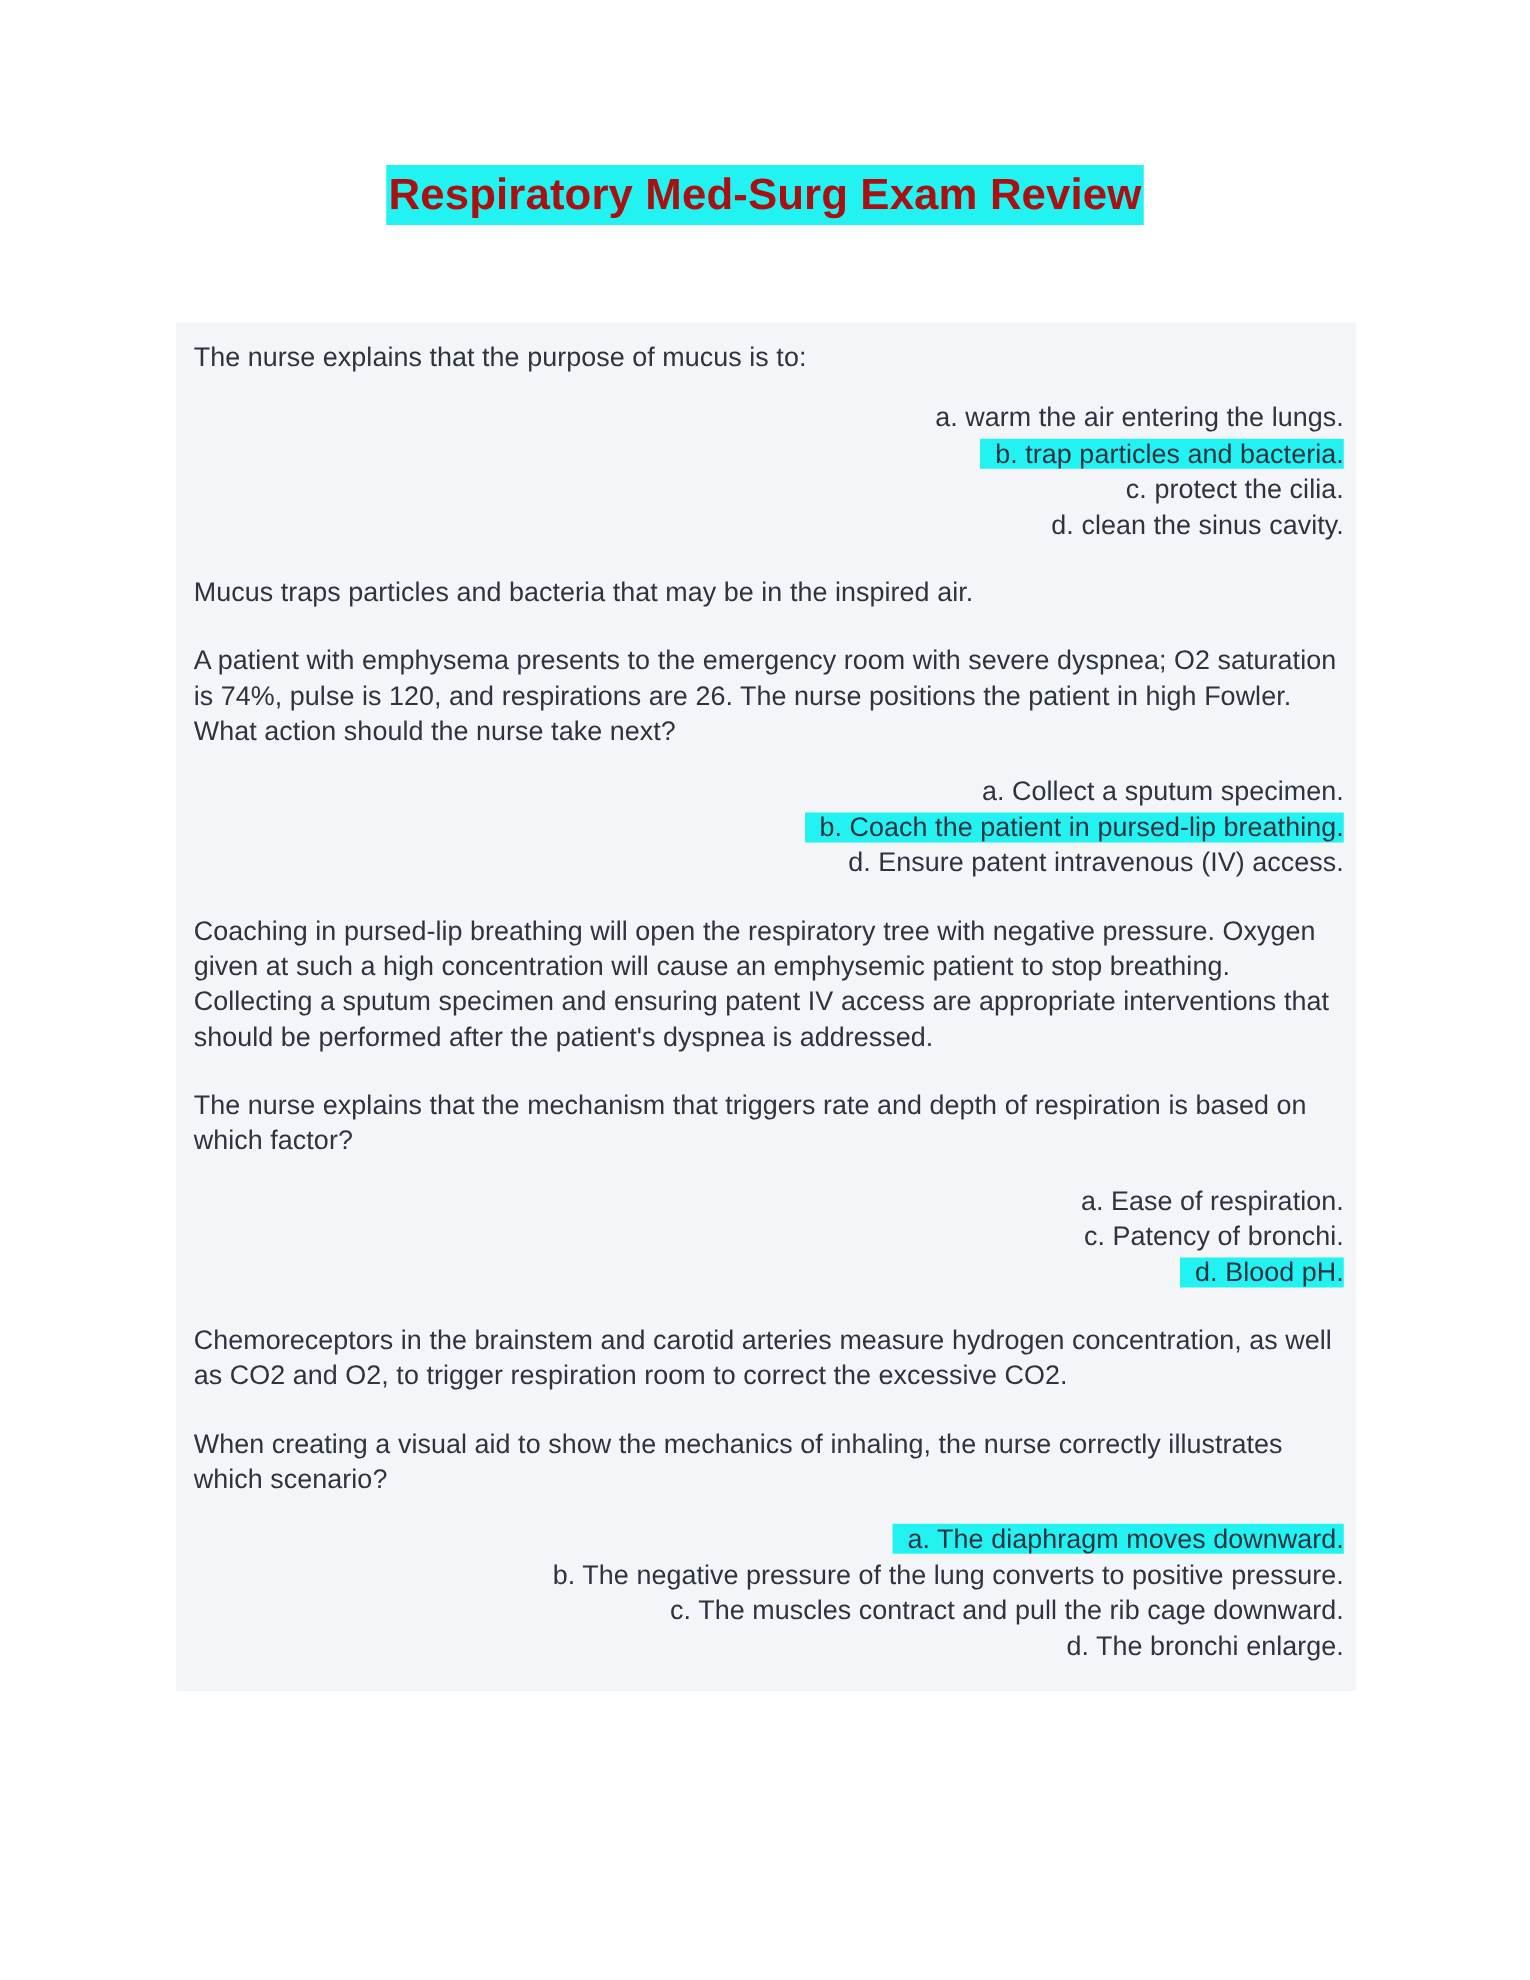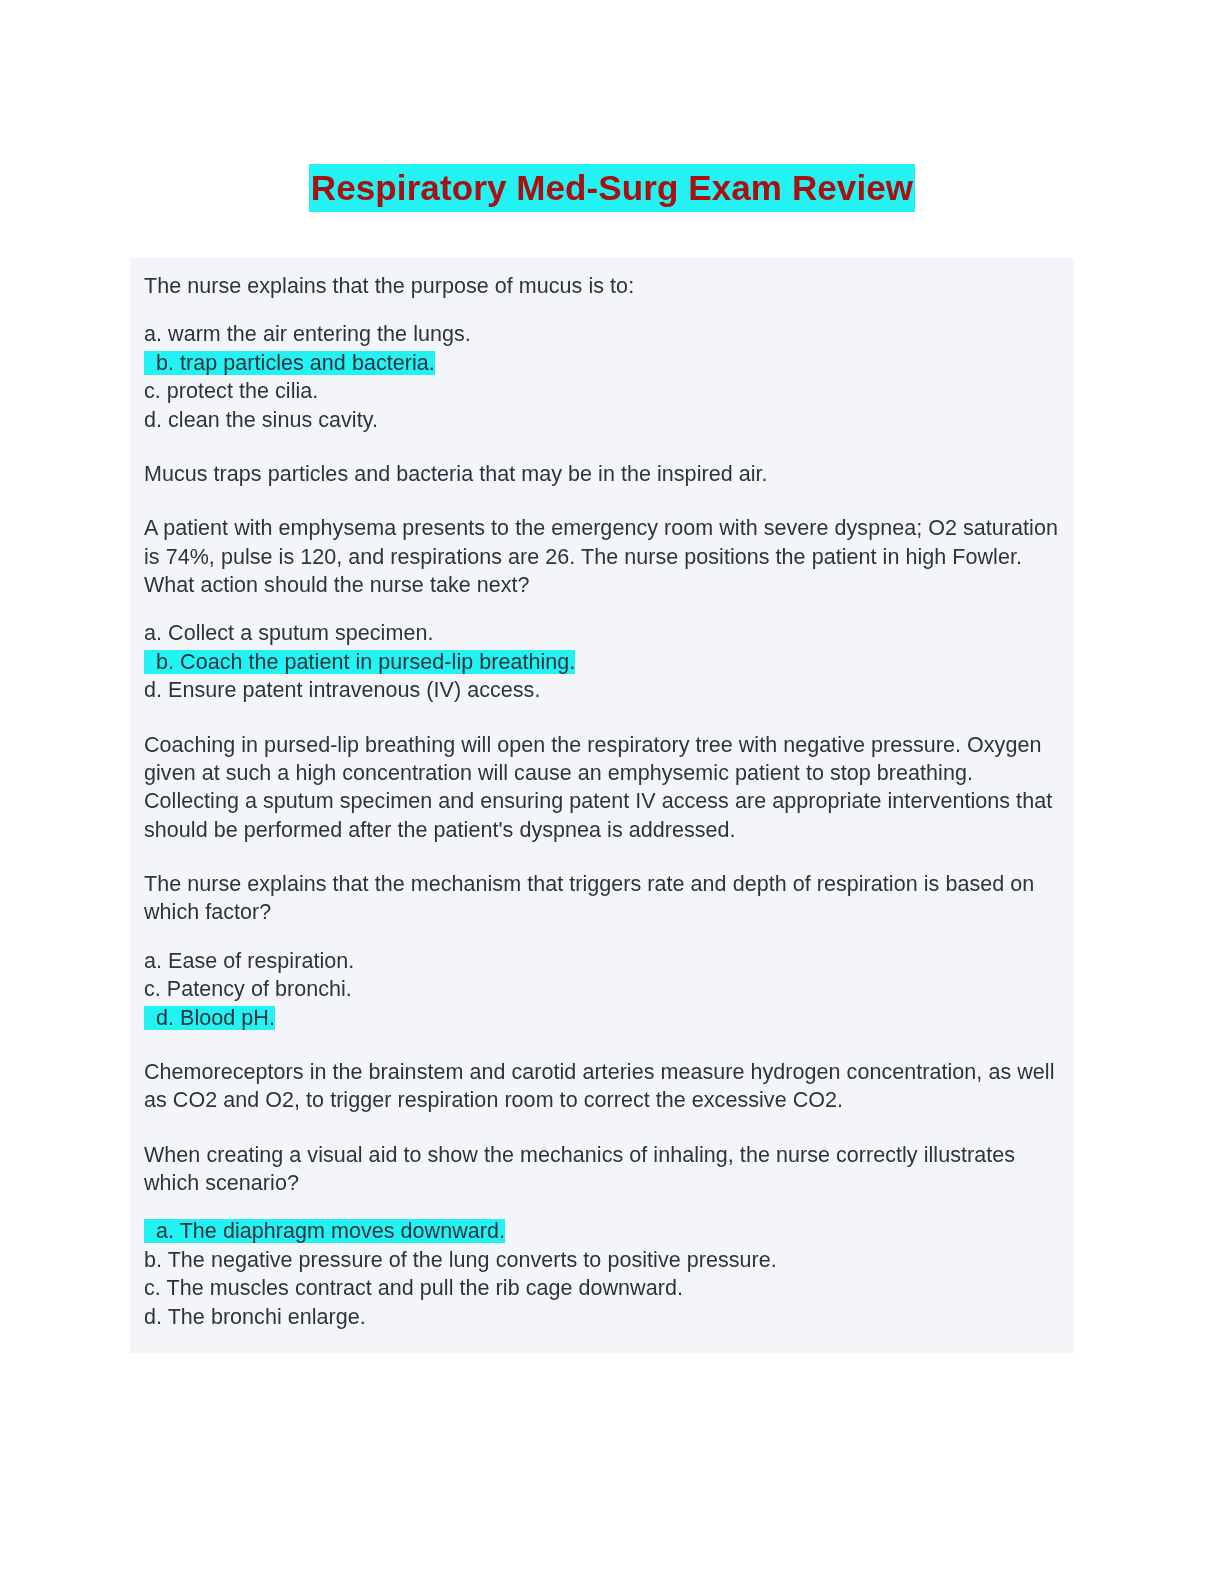--- a/index.html
+++ b/index.html
@@ -22,38 +22,37 @@
     overflow: hidden;
   }
 
   
   .title-row {
     position: absolute;
     left: 0;
     right: 0;
     top: 132px;
     text-align: center;
-    margin-top: 32px;
   }
   .doc-title {
     display: inline-block;
     font-size: 35px;
     font-weight: bold;
     color: #A81111;
     background: #22F2F2;
     line-height: 1.18;
     padding: 3px 2px 4px 2px;
     letter-spacing: 0.1px;
     white-space: nowrap;
   }
 
   
   .body-panel {
     position: absolute;
-    left: 130px;
+    left: 141px;
     top: 258px;
     width: 944px;
     background: #F4F5F9;
     padding: 14px 0 22px 0;
     box-sizing: border-box;
   }
 
   .block {
     padding: 0 10px 0 14px;
   }
@@ -65,20 +64,21 @@
     margin: 0;
     letter-spacing: 0.05px;
   }
   .para.italic {
   }
 
   .opts {
     margin: 0;
     padding: 0;
     list-style: none;
+    text-align: right;
   }
   .opts li {
     font-size: 21.5px;
     line-height: 1.32;
     color: #2E3340;
     letter-spacing: 0.05px;
     white-space: nowrap;
   }
   .opts li.is-hl > span {
     background: #22F2F2;

